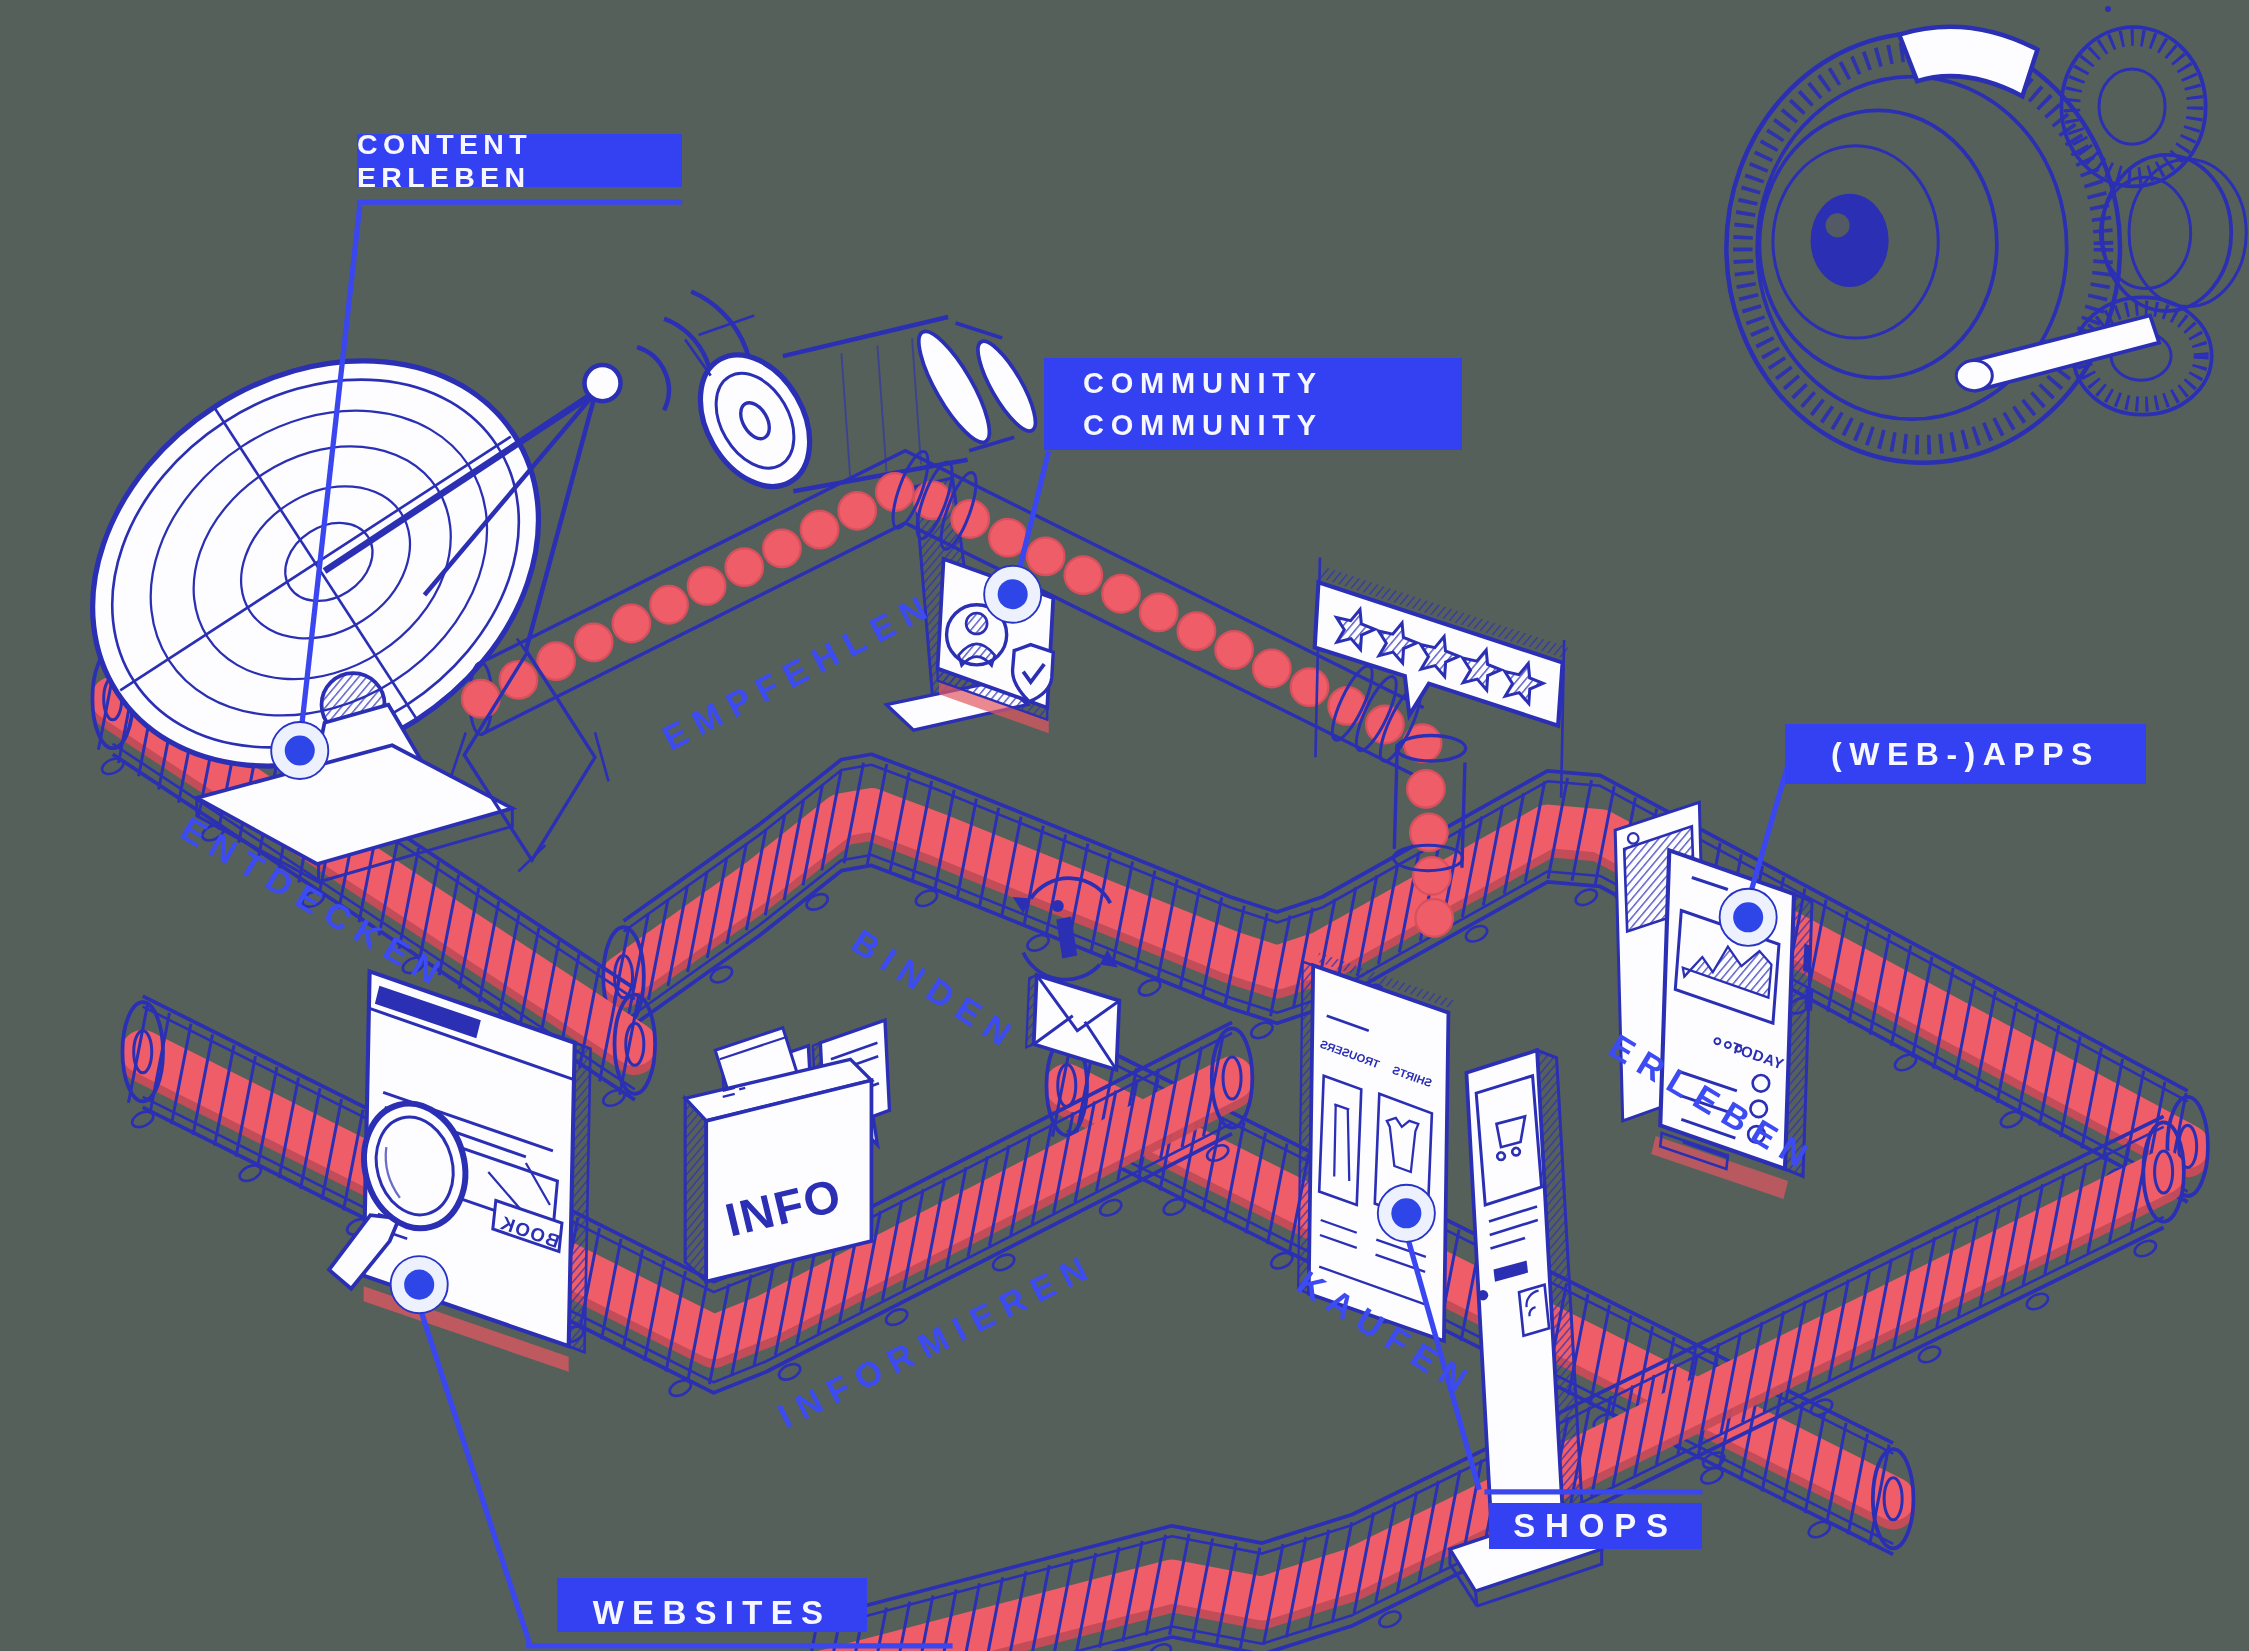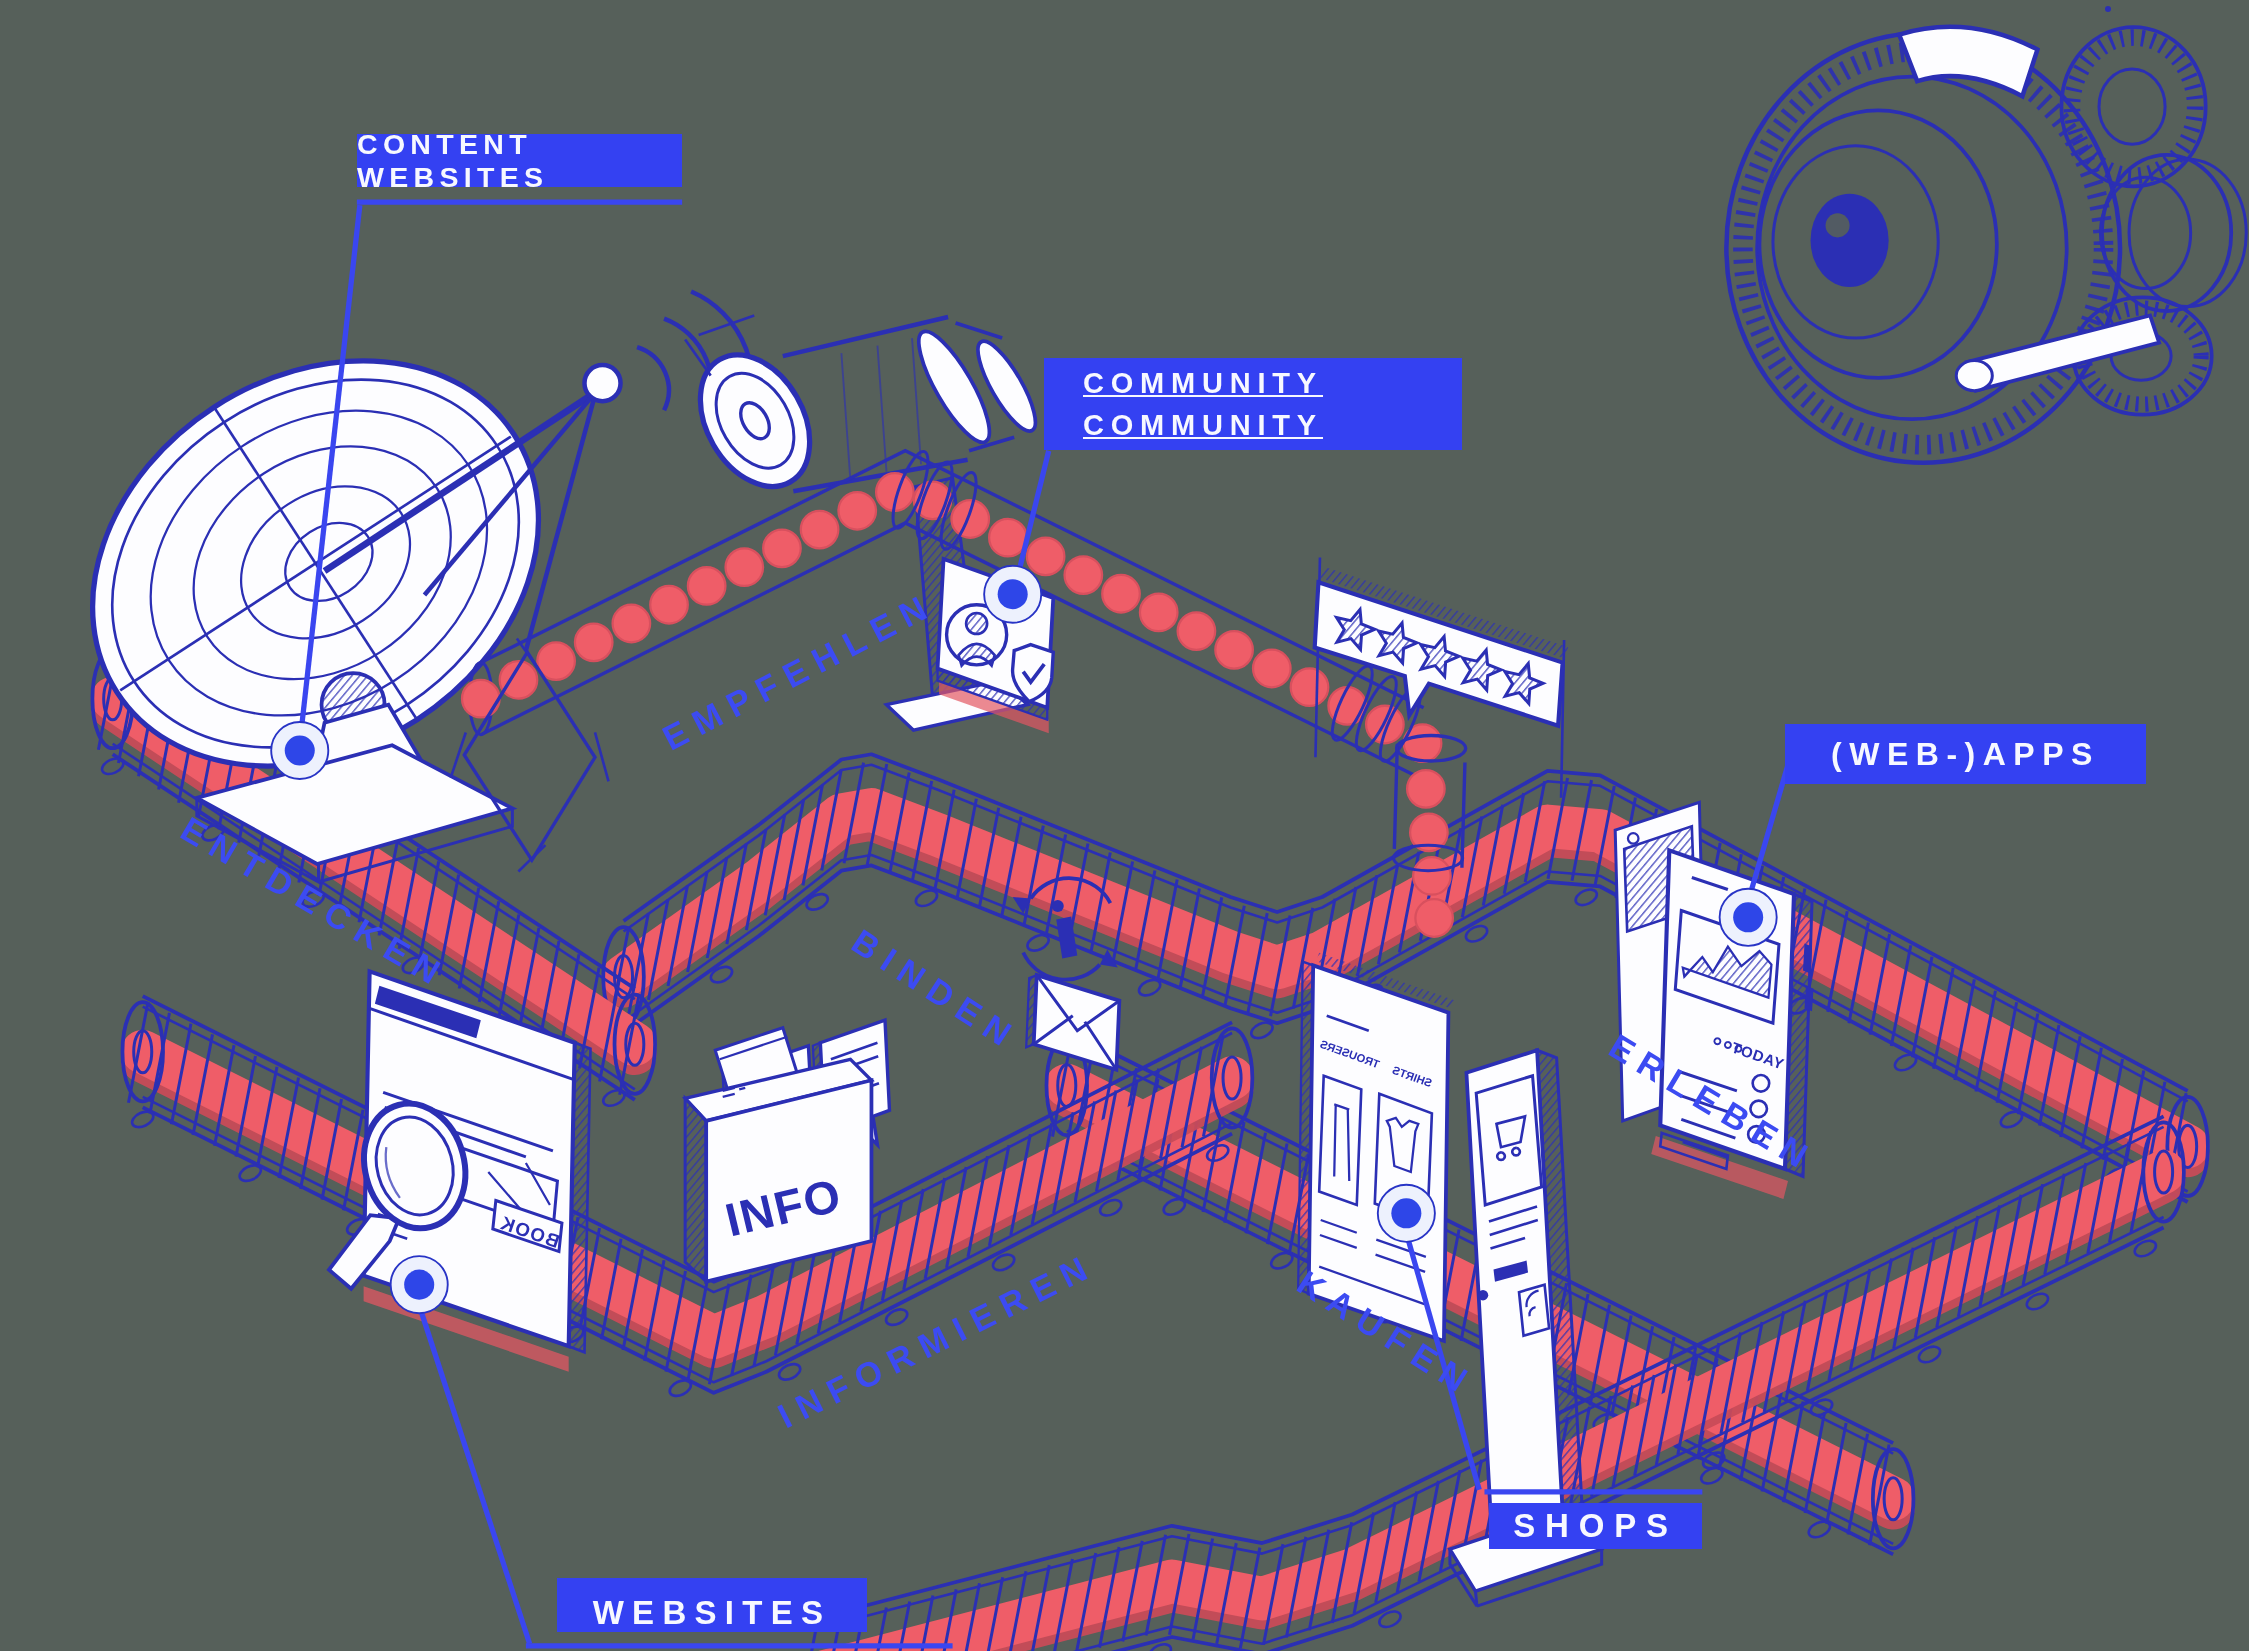--- a/index.html
+++ b/index.html
@@ -2,21 +2,21 @@
 <html style="font-size:12px"><head>
 <meta charset="utf-8">
 <style>
   html,body{margin:0;padding:0;background:#56605A;}
   .stage{position:relative;width:2250px;height:1652px;background:#56605A;overflow:hidden;
          font-family:"Liberation Sans",sans-serif;}
   .stage svg{position:absolute;left:0;top:0;}
   .lbl{position:absolute;background:#3441F2;color:#F7F8FF;font-weight:bold;
        display:flex;align-items:center;justify-content:center;
        font-family:"Liberation Sans",sans-serif;}
-  .lbl.left{justify-content:flex-start;text-decoration:underline;}
+  .lbl.left{justify-content:flex-start;}
   #lbl-content{left:357px;top:134px;width:325px;height:53px;font-size:28.5px;letter-spacing:5.3px;}
   #lbl-community{left:1044px;top:358px;width:379px;height:92px;font-size:29px;letter-spacing:6.8px;
       flex-direction:column;align-items:flex-start;justify-content:center;padding-left:39px;line-height:42px;}
   #lbl-webapps{left:1785px;top:684px;width:361px;height:60px;font-size:32px;letter-spacing:7.5px;margin-top:40px;}
   #lbl-websites{left:557px;top:1578px;width:310px;height:54px;font-size:33px;letter-spacing:8.3px;align-items:flex-end;}
   #lbl-shops{left:1489px;top:1503px;width:213px;height:46px;font-size:33px;letter-spacing:9.8px;}
 </style>
 </head>
 <body>
 
@@ -430,21 +430,21 @@
         <text transform="translate(237 1113) rotate(30.5)" font-size="46" font-weight="bold" letter-spacing="13" fill="#3C4BF2">ENTDECKEN</text>
         <text transform="translate(893 1000) rotate(-27.5)" font-size="46" font-weight="bold" letter-spacing="13" fill="#3C4BF2">EMPFEHLEN</text>
         <text transform="translate(1130 1262) rotate(33)" font-size="46" font-weight="bold" letter-spacing="13" fill="#3C4BF2">BINDEN</text>
         <text transform="translate(1046 1902) rotate(-26.5)" font-size="46" font-weight="bold" letter-spacing="13" fill="#3C4BF2">INFORMIEREN</text>
         <text transform="translate(1723 1716) rotate(32.5)" font-size="46" font-weight="bold" letter-spacing="13" fill="#3C4BF2">KAUFEN</text>
         <text transform="translate(2138 1402) rotate(31)" font-size="46" font-weight="bold" letter-spacing="13" fill="#3C4BF2">ERLEBEN</text>
       </g>
 </svg>
 
 <div class="lbl" id="lbl-content">
-  <span>CONTENT WEBSITES</span>
+  <span>CONTENT ERLEBEN</span>
 </div>
 <div class="lbl left" id="lbl-community">
   <span>COMMUNITY</span>
   <span>COMMUNITY</span>
 </div>
 <div class="lbl" id="lbl-webapps">
   <span>(WEB-)APPS</span>
 </div>
 <div class="lbl" id="lbl-websites">
   <span>WEBSITES</span>

